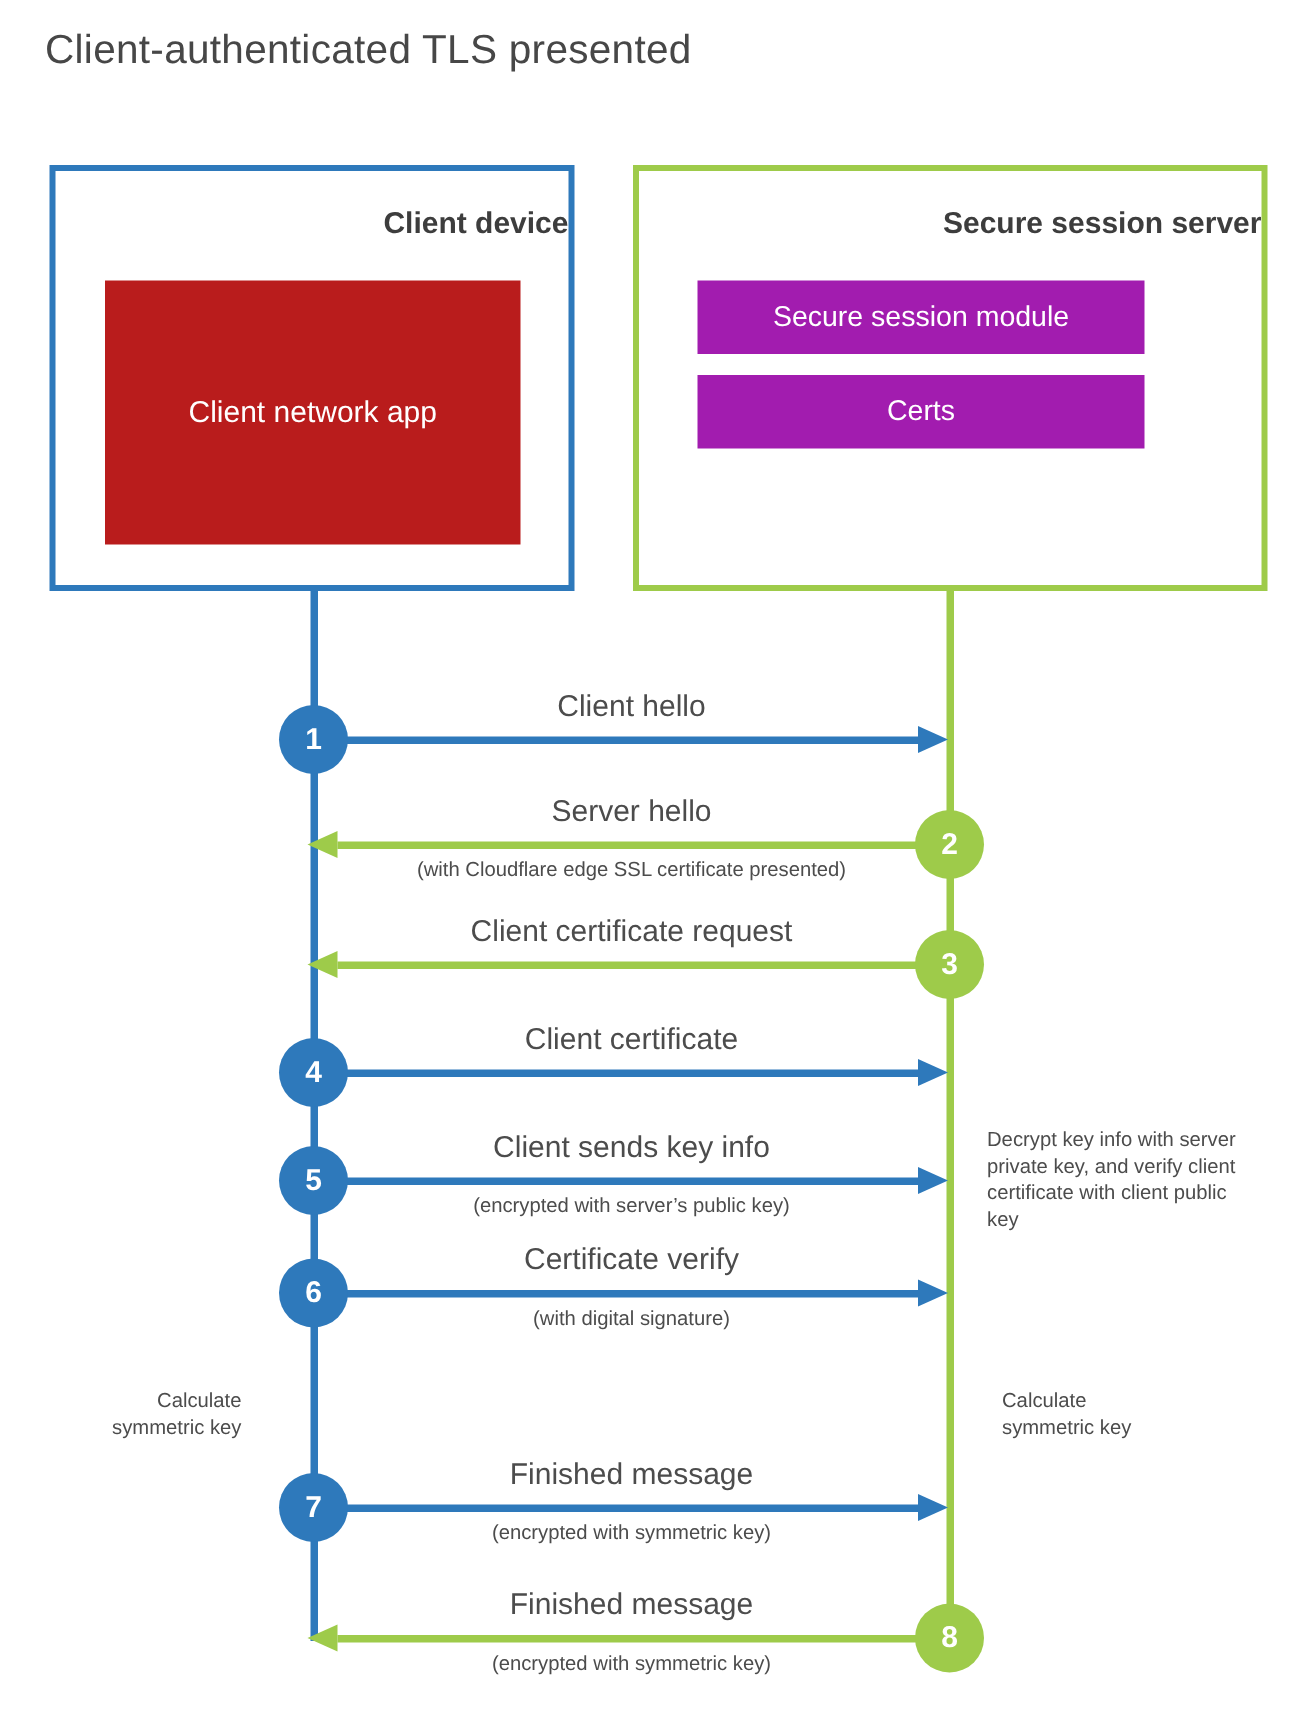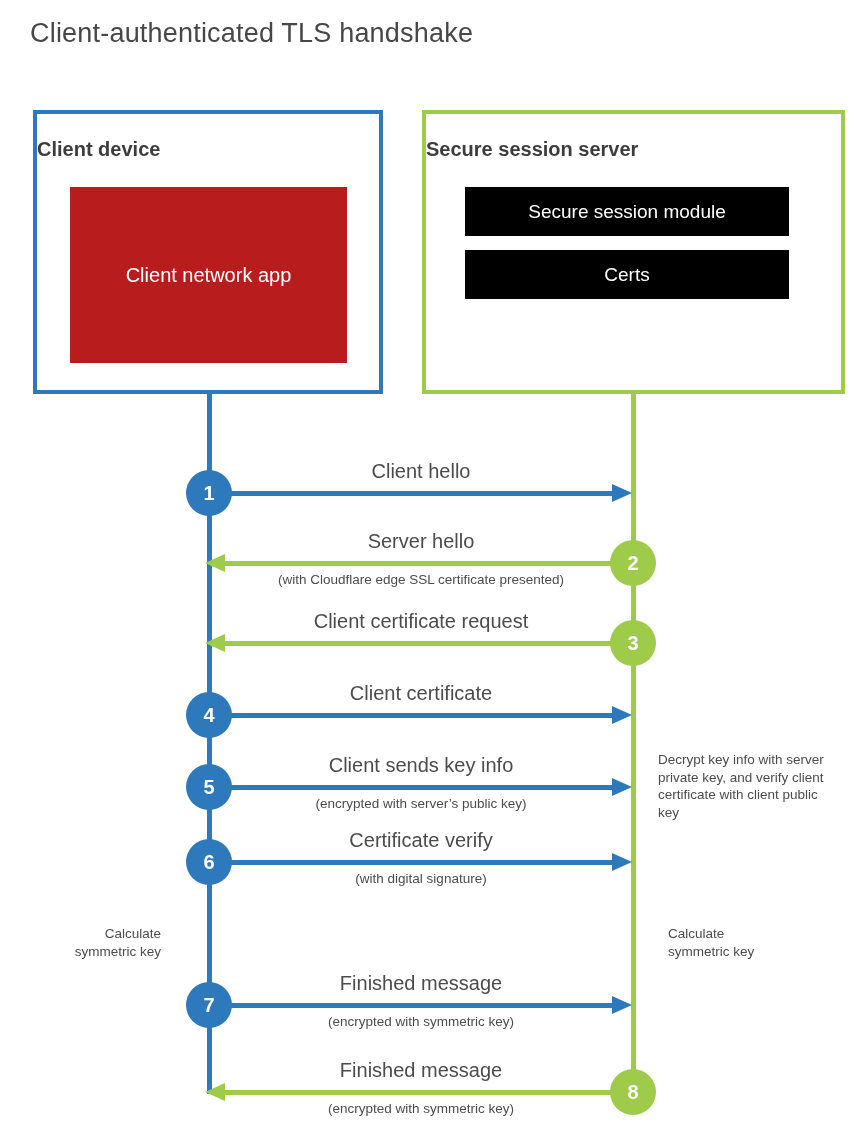--- a/index.html
+++ b/index.html
@@ -14,33 +14,33 @@
   .page-title {
     position:absolute; left:30px; top:18px;
     font-size:27px; font-weight:300; color:#474747;
     letter-spacing:0.2px;
   }
   
   .actor-box { position:absolute; top:110px; height:284px; background:#fff; }
   .client-box { left:33px; width:350px; border:4px solid #2e79bb; }
   .server-box { left:422px; width:423px; border:4px solid #9ecb4a; }
   .actor-title {
-    margin-top:24px; text-align:left;
+    margin-top:24px; text-align:right;
     font-size:20px; font-weight:700; color:#3d3d3d;
   }
   .app-box {
     position:absolute; left:70px; top:187px; width:277px; height:176px;
     background:#b91c1c; color:#ffffff;
     display:flex; align-items:center; justify-content:center;
     text-align:center; font-size:20px;
   }
   .app-box .wrap { display:inline-block; width:170px; line-height:1.35; }
   .module-bar {
-    position:absolute; left:465px; width:324px; height:49px;
-    background:#000000; color:#ffffff;
+    position:absolute; left:465px; width:298px; height:49px;
+    background:#a21caf; color:#ffffff;
     font-size:19px; text-align:center; line-height:49px;
   }
   
   .lifeline { position:absolute; width:5px; }
   .lifeline.blue { left:207px; top:392px; height:702px; background:#2e79bb; }
   .lifeline.green { left:631px; top:392px; height:700px; background:#9ecb4a; }
   
   .arrow { position:absolute; height:5px; }
   .arrow.blue { background:#2e79bb; }
   .arrow.green { background:#9ecb4a; }
@@ -74,21 +74,21 @@
   .note { position:absolute; font-size:13.5px; color:#4c4c4c; line-height:1.3; }
   .note.decrypt { left:658px; top:751px; width:174px; text-align:left; }
   .note.calc-left { left:56px; top:925px; width:105px; text-align:right; }
   .note.calc-right { left:668px; top:925px; width:105px; text-align:left; }
 </style>
 </head>
 <body>
 
 <div class="canvas">
 
-  <h1 class="page-title">Client-authenticated TLS handshake</h1>
+  <h1 class="page-title">Client-authenticated TLS presented</h1>
 
   <div class="actor-box client-box">
     <div class="actor-title">Client device</div>
   </div>
   <div class="app-box">
     <span class="wrap">Client network app</span>
   </div>
 
   <div class="actor-box server-box">
     <div class="actor-title">Secure session server</div>

